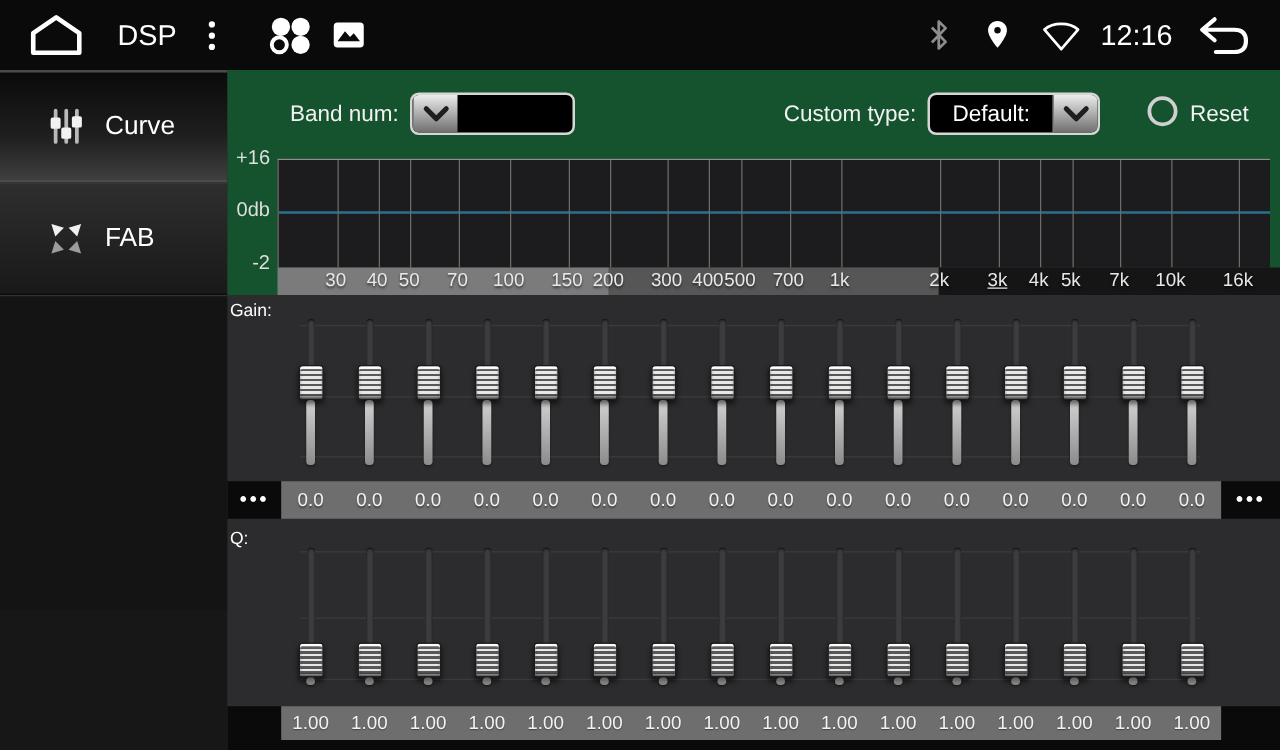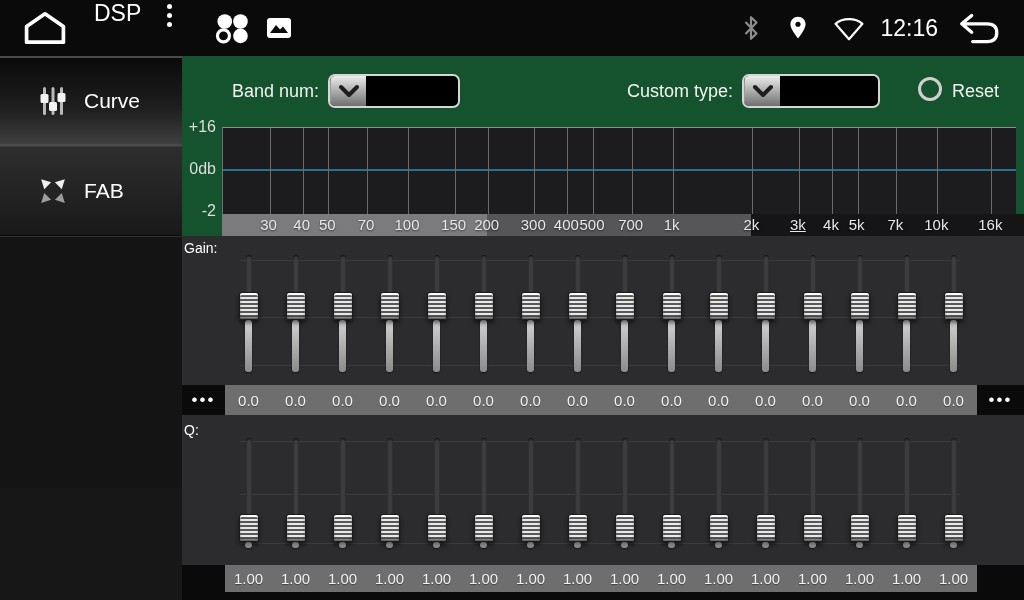--- a/index.html
+++ b/index.html
@@ -1,21 +1,21 @@
 <!DOCTYPE html>
 <html><head>
 <meta charset="utf-8">
 <style>
   html,body{margin:0;padding:0;background:#000;}
   *{box-sizing:border-box;font-family:"Liberation Sans",sans-serif;}
   .screen{position:relative;width:1024px;height:600px;background:#2c2c2e;overflow:hidden;}
 
   
   .statusbar{position:absolute;left:0;top:0;width:1024px;height:56px;background:#0a0a0a;
-    display:flex;padding:0 22px;}
+    display:flex;align-items:center;padding:0 22px;}
   .sb-title{color:#fff;font-size:23px;margin-left:26px;}
   .sb-time{color:#fff;font-size:23px;margin-left:14px;}
   .sb-icon{display:flex;align-items:center;justify-content:center;}
   .kebab{display:flex;flex-direction:column;gap:4px;margin-left:22px;padding:4px;}
   .kebab i{width:5px;height:5px;border-radius:50%;background:#fff;}
   .sb-right{margin-left:auto;display:flex;align-items:center;}
 
   
   .sidebar{position:absolute;left:0;top:56px;width:182px;height:544px;background:#171717;}
   .side-item{height:90px;display:flex;align-items:center;padding-left:38px;gap:16px;
@@ -165,20 +165,21 @@
       <div class="dropdown" style="left:146px;top:18px;width:132px">
         <div class="dd-btn">
           <svg width="22" height="16" viewBox="0 0 22 16">
               <polyline points="3,4 11,12 19,4" fill="none" stroke="#1e1e1e" stroke-width="4" stroke-linecap="round" stroke-linejoin="round"></polyline>
             </svg>
         </div>
       </div>
 
       <div class="ctl-label" style="left:445px;top:25px">Custom type:</div>
       <div class="dropdown" style="left:560px;top:18px;width:138px">
+        <div class="dd-value">Default:</div>
         <div class="dd-btn">
           <svg width="22" height="16" viewBox="0 0 22 16">
               <polyline points="3,4 11,12 19,4" fill="none" stroke="#1e1e1e" stroke-width="4" stroke-linecap="round" stroke-linejoin="round"></polyline>
             </svg>
         </div>
       </div>
 
       <div class="reset-ring" style="left:736px;top:21px"></div>
       <div class="ctl-label" style="left:770px;top:25px">Reset</div>
 

